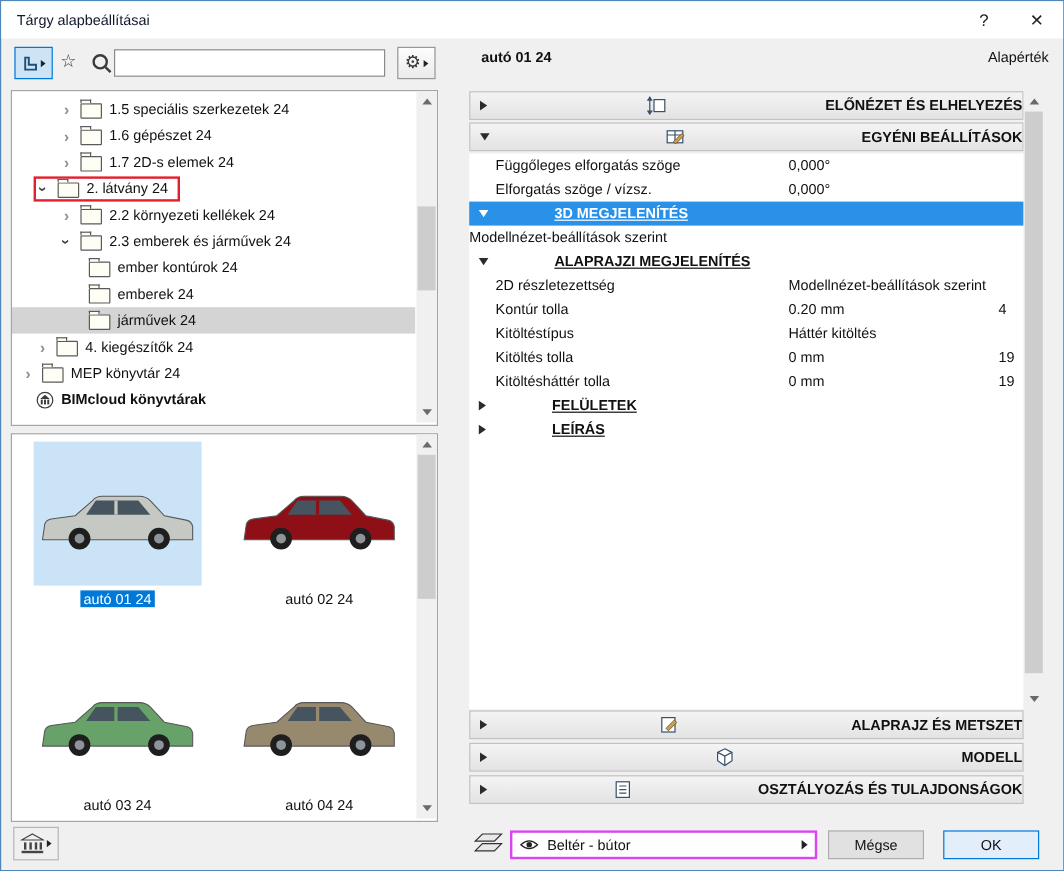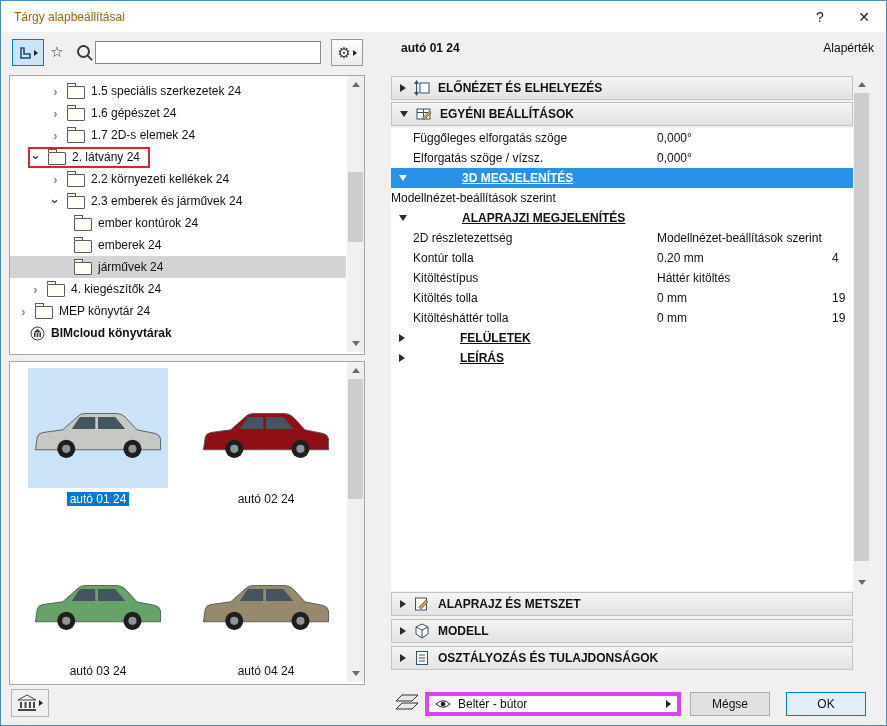--- a/index.html
+++ b/index.html
@@ -1,21 +1,21 @@
 <!DOCTYPE html>
 <html><head>
 <meta charset="utf-8">
 <style>
   html,body{margin:0;padding:0;background:#9a9a9a;}
   body{font-family:"Liberation Sans",sans-serif;font-size:12px;color:#111;}
   .window{position:relative;width:885px;height:724px;background:#f0f0f0;border:1px solid #4f87ba;overflow:hidden;}
 
   
   .titlebar{position:absolute;top:0;left:0;right:0;height:31px;background:#fff;display:flex;align-items:center;}
-  .title{margin-left:13px;color:#a16207;}
+  .title{margin-left:13px;color:#0f172a;}
   .tb-sp{flex:1;}
   .tb-btn{width:44px;height:31px;display:flex;align-items:center;justify-content:center;font-size:14px;color:#222;}
 
   
   .tbar-btn{position:absolute;display:flex;align-items:center;justify-content:center;gap:2px;height:25px;}
   .btn-sel{border:1px solid #0078d7;background:#cde4f7;}
   .btn-box{border:1px solid #979797;background:linear-gradient(#fdfdfd,#ebebeb);}
   .glyph{font-size:15px;color:#3a3a3a;line-height:1;}
   .mini-arrow{width:0;height:0;border-left:4px solid #222;border-top:3px solid transparent;border-bottom:3px solid transparent;}
   .mag{width:9px;height:9px;border:2px solid #3a3a3a;border-radius:50%;position:relative;}
@@ -53,42 +53,42 @@
   .thumb.sel .thumb-img{background:#cbe3f6;}
   .thumb-label{margin-top:4px;}
   .thumb-label span{padding:0 3px;}
   .thumb.sel .thumb-label span{background:#0078d7;color:#fff;}
 
   .corner-btn{position:absolute;left:10px;top:688px;width:36px;height:26px;border:1px solid #b5b5b5;background:#f0f0f0;display:flex;align-items:center;justify-content:center;gap:2px;}
 
   
   .obj-name{position:absolute;left:400px;top:40px;font-weight:bold;}
   .default-lbl{position:absolute;right:12px;top:40px;}
-  .secbar{position:absolute;left:390px;width:462px;height:24px;background:linear-gradient(#f4f4f4,#e3e3e3);border:1px solid #c2c2c2;display:flex;align-items:center;gap:8px;padding-left:8px;box-sizing:border-box;font-weight:bold;}
+  .secbar{position:absolute;left:390px;width:462px;height:24px;background:linear-gradient(#f4f4f4,#e3e3e3);border:1px solid #c2c2c2;display:flex;align-items:center;gap:8px;padding-left:8px;box-sizing:border-box;font-weight:bold;justify-content:space-between;}
   .secbar .ico{display:flex;align-items:center;}
   .tri{width:0;height:0;display:inline-block;flex:0 0 auto;}
   .tri.r{border-left:6px solid #2b2b2b;border-top:4px solid transparent;border-bottom:4px solid transparent;}
   .tri.d{border-top:6px solid #2b2b2b;border-left:4px solid transparent;border-right:4px solid transparent;}
   .tri.white{border-top-color:#fff;}
 
   .params{position:absolute;left:390px;top:127px;width:462px;height:463px;background:#fff;}
   .prow{height:20px;display:flex;align-items:center;gap:48px;}
   .plabel{width:196px;padding-left:22px;flex:0 0 auto;white-space:nowrap;}
   .pvalue{width:127px;flex:0 0 auto;white-space:nowrap;}
   .pnum{width:30px;flex:0 0 auto;}
   .psw{width:48px;display:flex;align-items:center;flex:0 0 auto;}
   .prow.sub{font-weight:bold;text-decoration:underline;}
   .prow.sub .tri{margin-left:8px;margin-right:7px;}
   .prow.sub3d{background:#2a91e8;color:#fff;}
   .cbx{width:13px;height:13px;border:1px solid #333;background:#fff;position:relative;margin-left:8px;}
   .cbx::after{content:'';position:absolute;left:2px;top:2px;width:7px;height:3px;border-left:2px solid #1a1a1a;border-bottom:2px solid #1a1a1a;transform:rotate(-45deg);}
 
   
   .layer-ico{position:absolute;left:394px;top:693px;}
-  .combo{position:absolute;left:424px;top:691px;width:256px;height:24px;background:#fff;border:4px solid #d946ef;display:flex;align-items:center;gap:7px;padding:0 6px;box-sizing:border-box;}
+  .combo{position:absolute;left:424px;top:691px;width:256px;height:24px;background:#fff;border:2px solid #d946ef;display:flex;align-items:center;gap:7px;padding:0 6px;box-sizing:border-box;}
   .combo .arr{margin-left:auto;width:0;height:0;border-left:5px solid #222;border-top:4px solid transparent;border-bottom:4px solid transparent;}
   .btn{position:absolute;top:691px;width:80px;height:24px;background:#e1e1e1;border:1px solid #adadad;display:flex;align-items:center;justify-content:center;box-sizing:border-box;}
   .btn.default{border:1px solid #0078d7;background:#e3eefb;}
 </style>
 </head>
 <body>
 
 <div class="window">
 
   <div class="titlebar">

